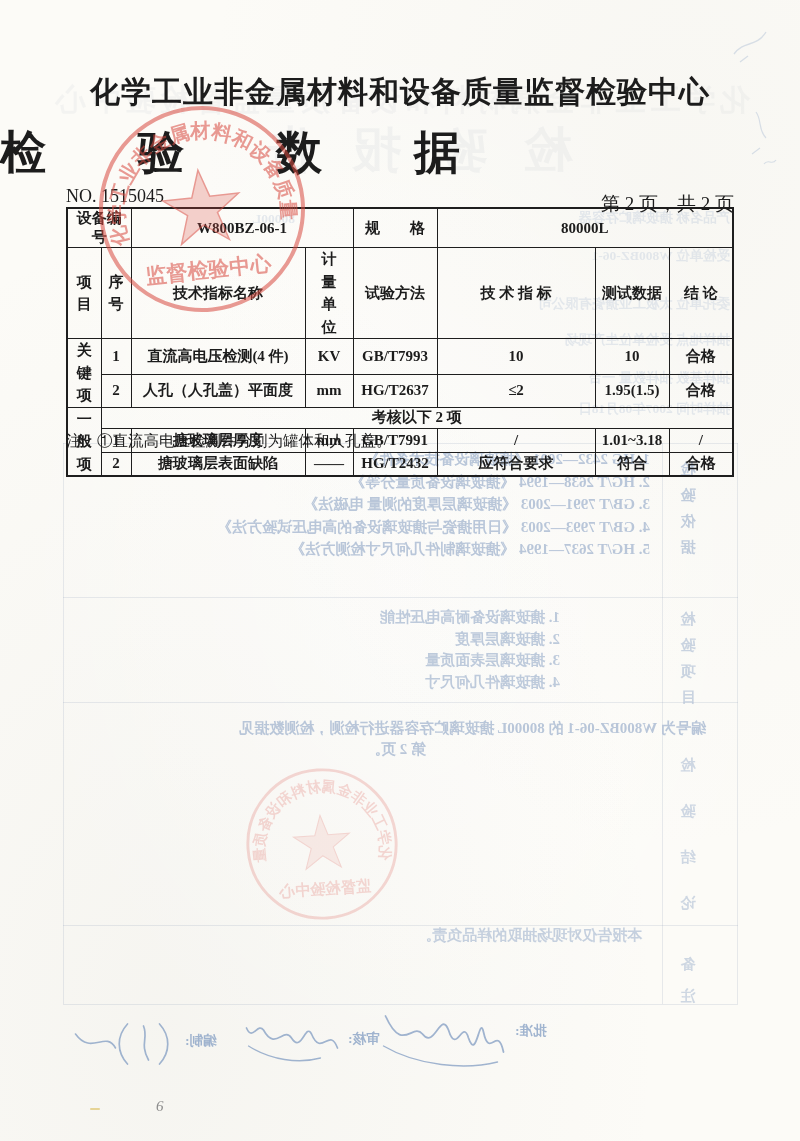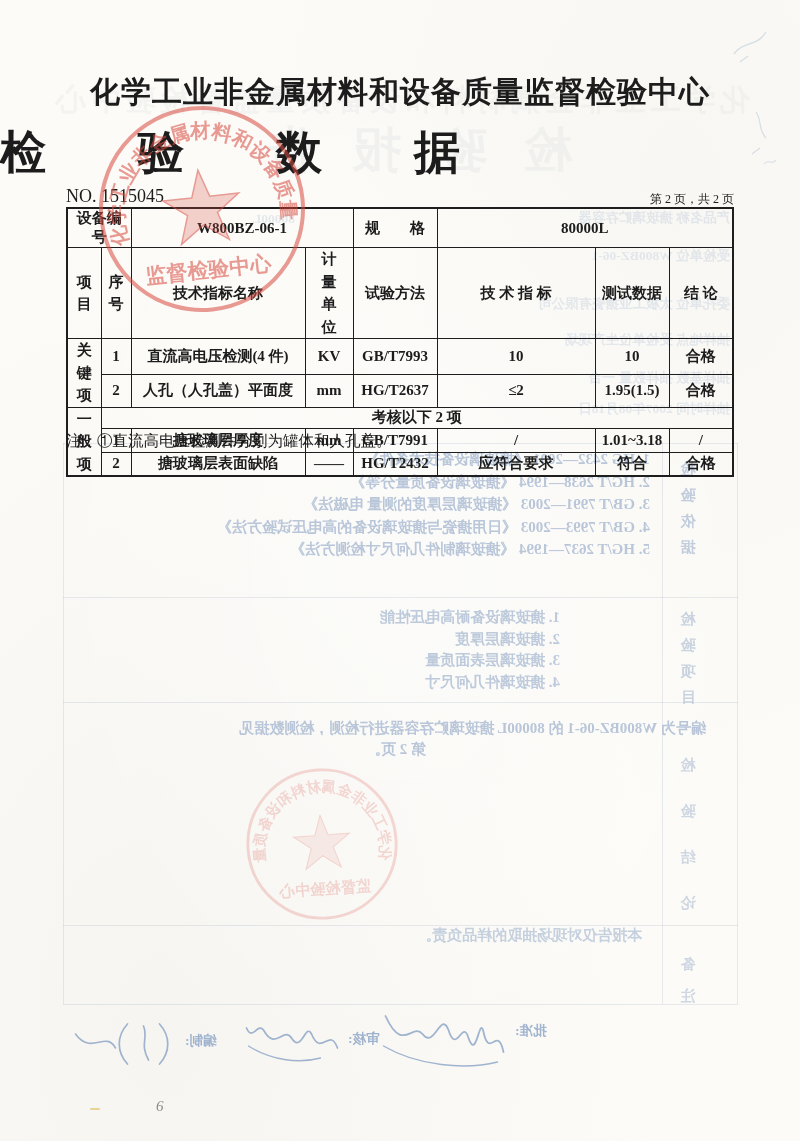--- a/index.html
+++ b/index.html
@@ -12,21 +12,21 @@
       #fcfbf7;
     font-family:"Liberation Serif","DejaVu Serif",serif;
     color:#1c1c1c;
   }
   
   .org-title{position:absolute;top:72px;left:0;right:0;text-align:center;
     font-size:30px;font-weight:bold;letter-spacing:1px;}
   .doc-title{position:absolute;top:122px;left:0;right:0;text-align:left;
     font-size:46px;font-weight:bold;}
   .no-label{position:absolute;left:66px;top:186px;font-size:18px;}
-  .page-indicator{position:absolute;right:66px;top:191px;font-size:12px;}
+  .page-indicator{position:absolute;right:66px;top:191px;font-size:19px;}
   
   .ghost-org{position:absolute;top:80px;left:0;right:0;text-align:center;font-size:30px;
     font-weight:bold;letter-spacing:5px;color:#99a3b3;opacity:.08;transform:scaleX(-1);}
   .ghost-doc{position:absolute;top:118px;left:0;right:0;text-align:center;font-size:48px;
     font-weight:bold;letter-spacing:38px;color:#99a3b3;opacity:.09;transform:scaleX(-1);}
   
   table.main{position:absolute;left:66px;top:207px;width:666px;border-collapse:collapse;
     table-layout:fixed;font-size:15px;font-weight:600;z-index:3;}
   table.main{border:2px solid #1e1e1e;padding-left:9px;}
   table.main td{border:1px solid #1e1e1e;text-align:center;vertical-align:middle;

